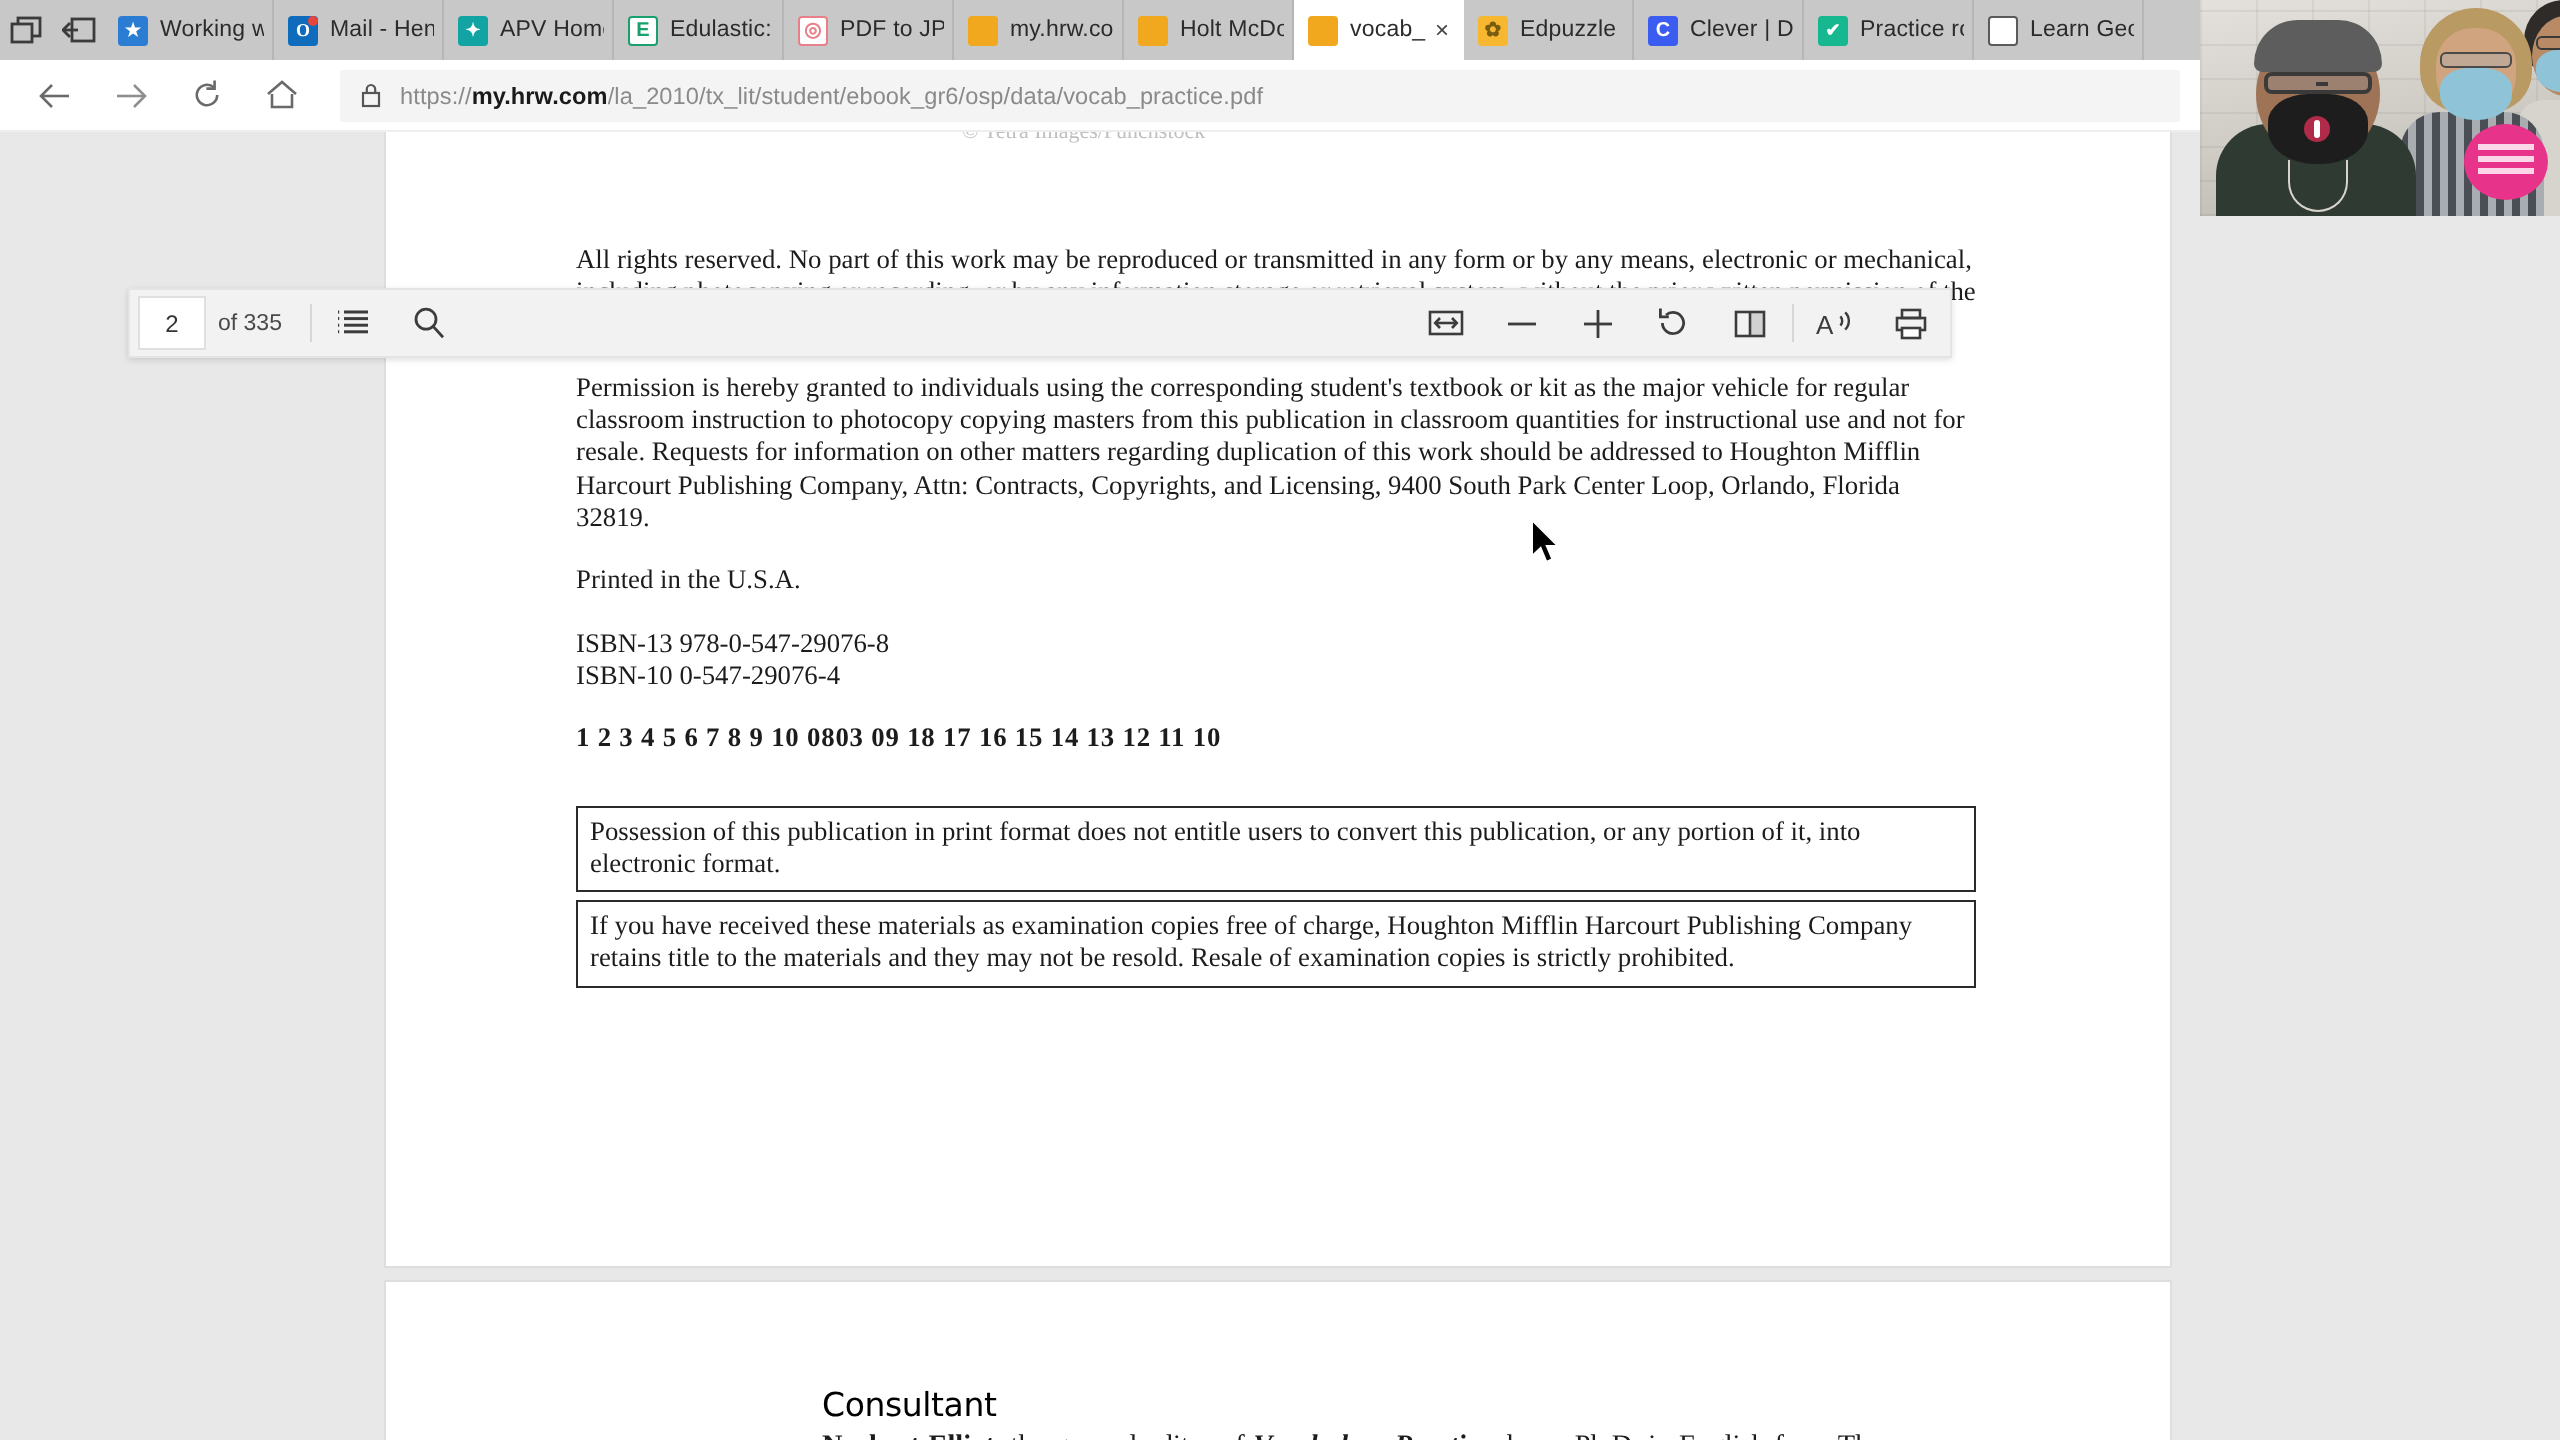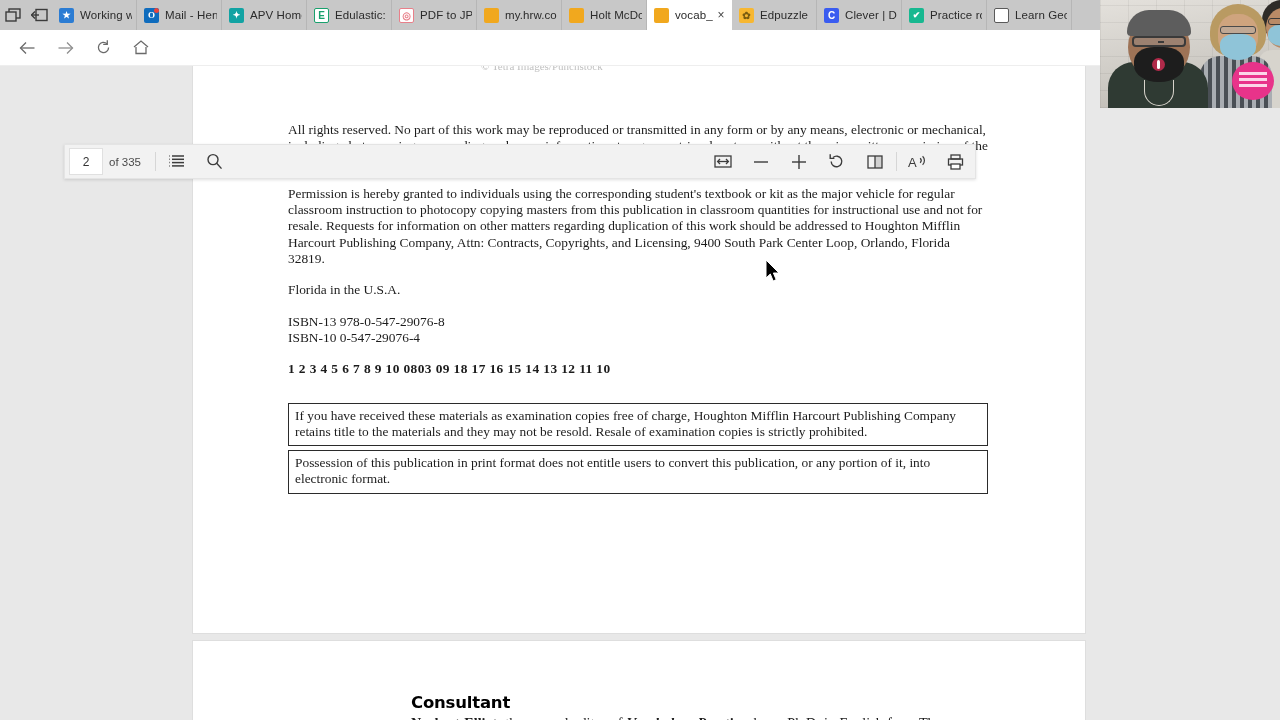--- a/index.html
+++ b/index.html
@@ -158,21 +158,21 @@
 
   
   .consultant {
     position: absolute; left: 218px; top: 52px; width: 530px;
     font-family: "Liberation Serif", serif;
     color: #1c1c1c;
   }
   .consultant h2 {
     font-family: "DejaVu Sans", sans-serif;
     font-size: 16.5px;
-    font-weight: bold;
+    font-weight: normal;
     letter-spacing: -0.2px;
     margin-bottom: 2px;
     color: #000;
   }
   .consultant p {
     font-size: 14.2px;
     line-height: 18px;
     text-align: justify;
   }
   .consultant b { font-weight: bold; }
@@ -349,41 +349,50 @@
         <polyline points="12.3,1.2 12.3,5.3 8.2,5.3" fill="none" stroke="#6a6a6a" stroke-width="1.3"></polyline>
       </svg>
     </div>
     <div class="navbtn">
       <svg width="18" height="17" viewBox="0 0 18 17">
         <polyline points="2,8 9,2 16,8" fill="none" stroke="#6a6a6a" stroke-width="1.3"></polyline>
         <path d="M4 8v6.5h10V8" fill="none" stroke="#6a6a6a" stroke-width="1.3"></path>
       </svg>
     </div>
 
+    <div class="urlbox">
+      <span class="lock">
+        <svg width="11" height="13" viewBox="0 0 11 13">
+          <rect x="1.5" y="5.5" width="8" height="6.5" fill="none" stroke="#555" stroke-width="1.1"></rect>
+          <path d="M3.4 5.5V3.6a2.1 2.1 0 0 1 4.2 0v1.9" fill="none" stroke="#555" stroke-width="1.1"></path>
+        </svg>
+      </span>
+      <span class="urltext"><span>https://</span><b>my.hrw.com</b><span>/la_2010/tx_lit/student/ebook_gr6/osp/data/vocab_practice.pdf</span></span>
+    </div>
   </div>
 
   <div class="pdfviewer">
 
     <div class="pdfpage" id="page-a">
       <div class="partial-credit">© Tetra Images/Punchstock</div>
 
       <div class="page-body">
         <p>All rights reserved. No part of this work may be reproduced or transmitted in any form or by any means, electronic or mechanical, including photocopying or recording, or by any information storage or retrieval system, without the prior written permission of the copyright owner unless such copying is expressly permitted by federal copyright law.</p>
         <p>Permission is hereby granted to individuals using the corresponding student's textbook or kit as the major vehicle for regular classroom instruction to photocopy copying masters from this publication in classroom quantities for instructional use and not for resale. Requests for information on other matters regarding duplication of this work should be addressed to Houghton Mifflin Harcourt Publishing Company, Attn: Contracts, Copyrights, and Licensing, 9400 South Park Center Loop, Orlando, Florida 32819.</p>
-        <p>Florida in the U.S.A.</p>
+        <p>Printed in the U.S.A.</p>
         <p>
           <span>ISBN-13 978-0-547-29076-8</span><br>
           <span>ISBN-10 0-547-29076-4</span>
         </p>
         <p class="mono-run">1 2 3 4 5 6 7 8 9 10  0803  09 18 17 16 15 14 13 12 11 10</p>
 
         <div style="height:10px"></div>
 
+        <div class="noticebox">Possession of this publication in print format does not entitle users to convert this publication, or any portion of it, into electronic format.</div>
         <div class="noticebox">If you have received these materials as examination copies free of charge, Houghton Mifflin Harcourt Publishing Company retains title to the materials and they may not be resold. Resale of examination copies is strictly prohibited.</div>
-        <div class="noticebox">Possession of this publication in print format does not entitle users to convert this publication, or any portion of it, into electronic format.</div>
       </div>
     </div>
 
     <div class="pdfpage" id="page-b">
       <div class="consultant">
         <h2>Consultant</h2>
         <p><b>Norbert Elliot,</b><span> the general editor of </span><i>Vocabulary Practice</i><span>, has a Ph.D. in English from The University of Tennessee. He is a professor of English at New Jersey Institute of Technology. A former site director for the National Writing Project, he has directed summer language arts institutes for kindergarten</span></p>
       </div>
     </div>
 

